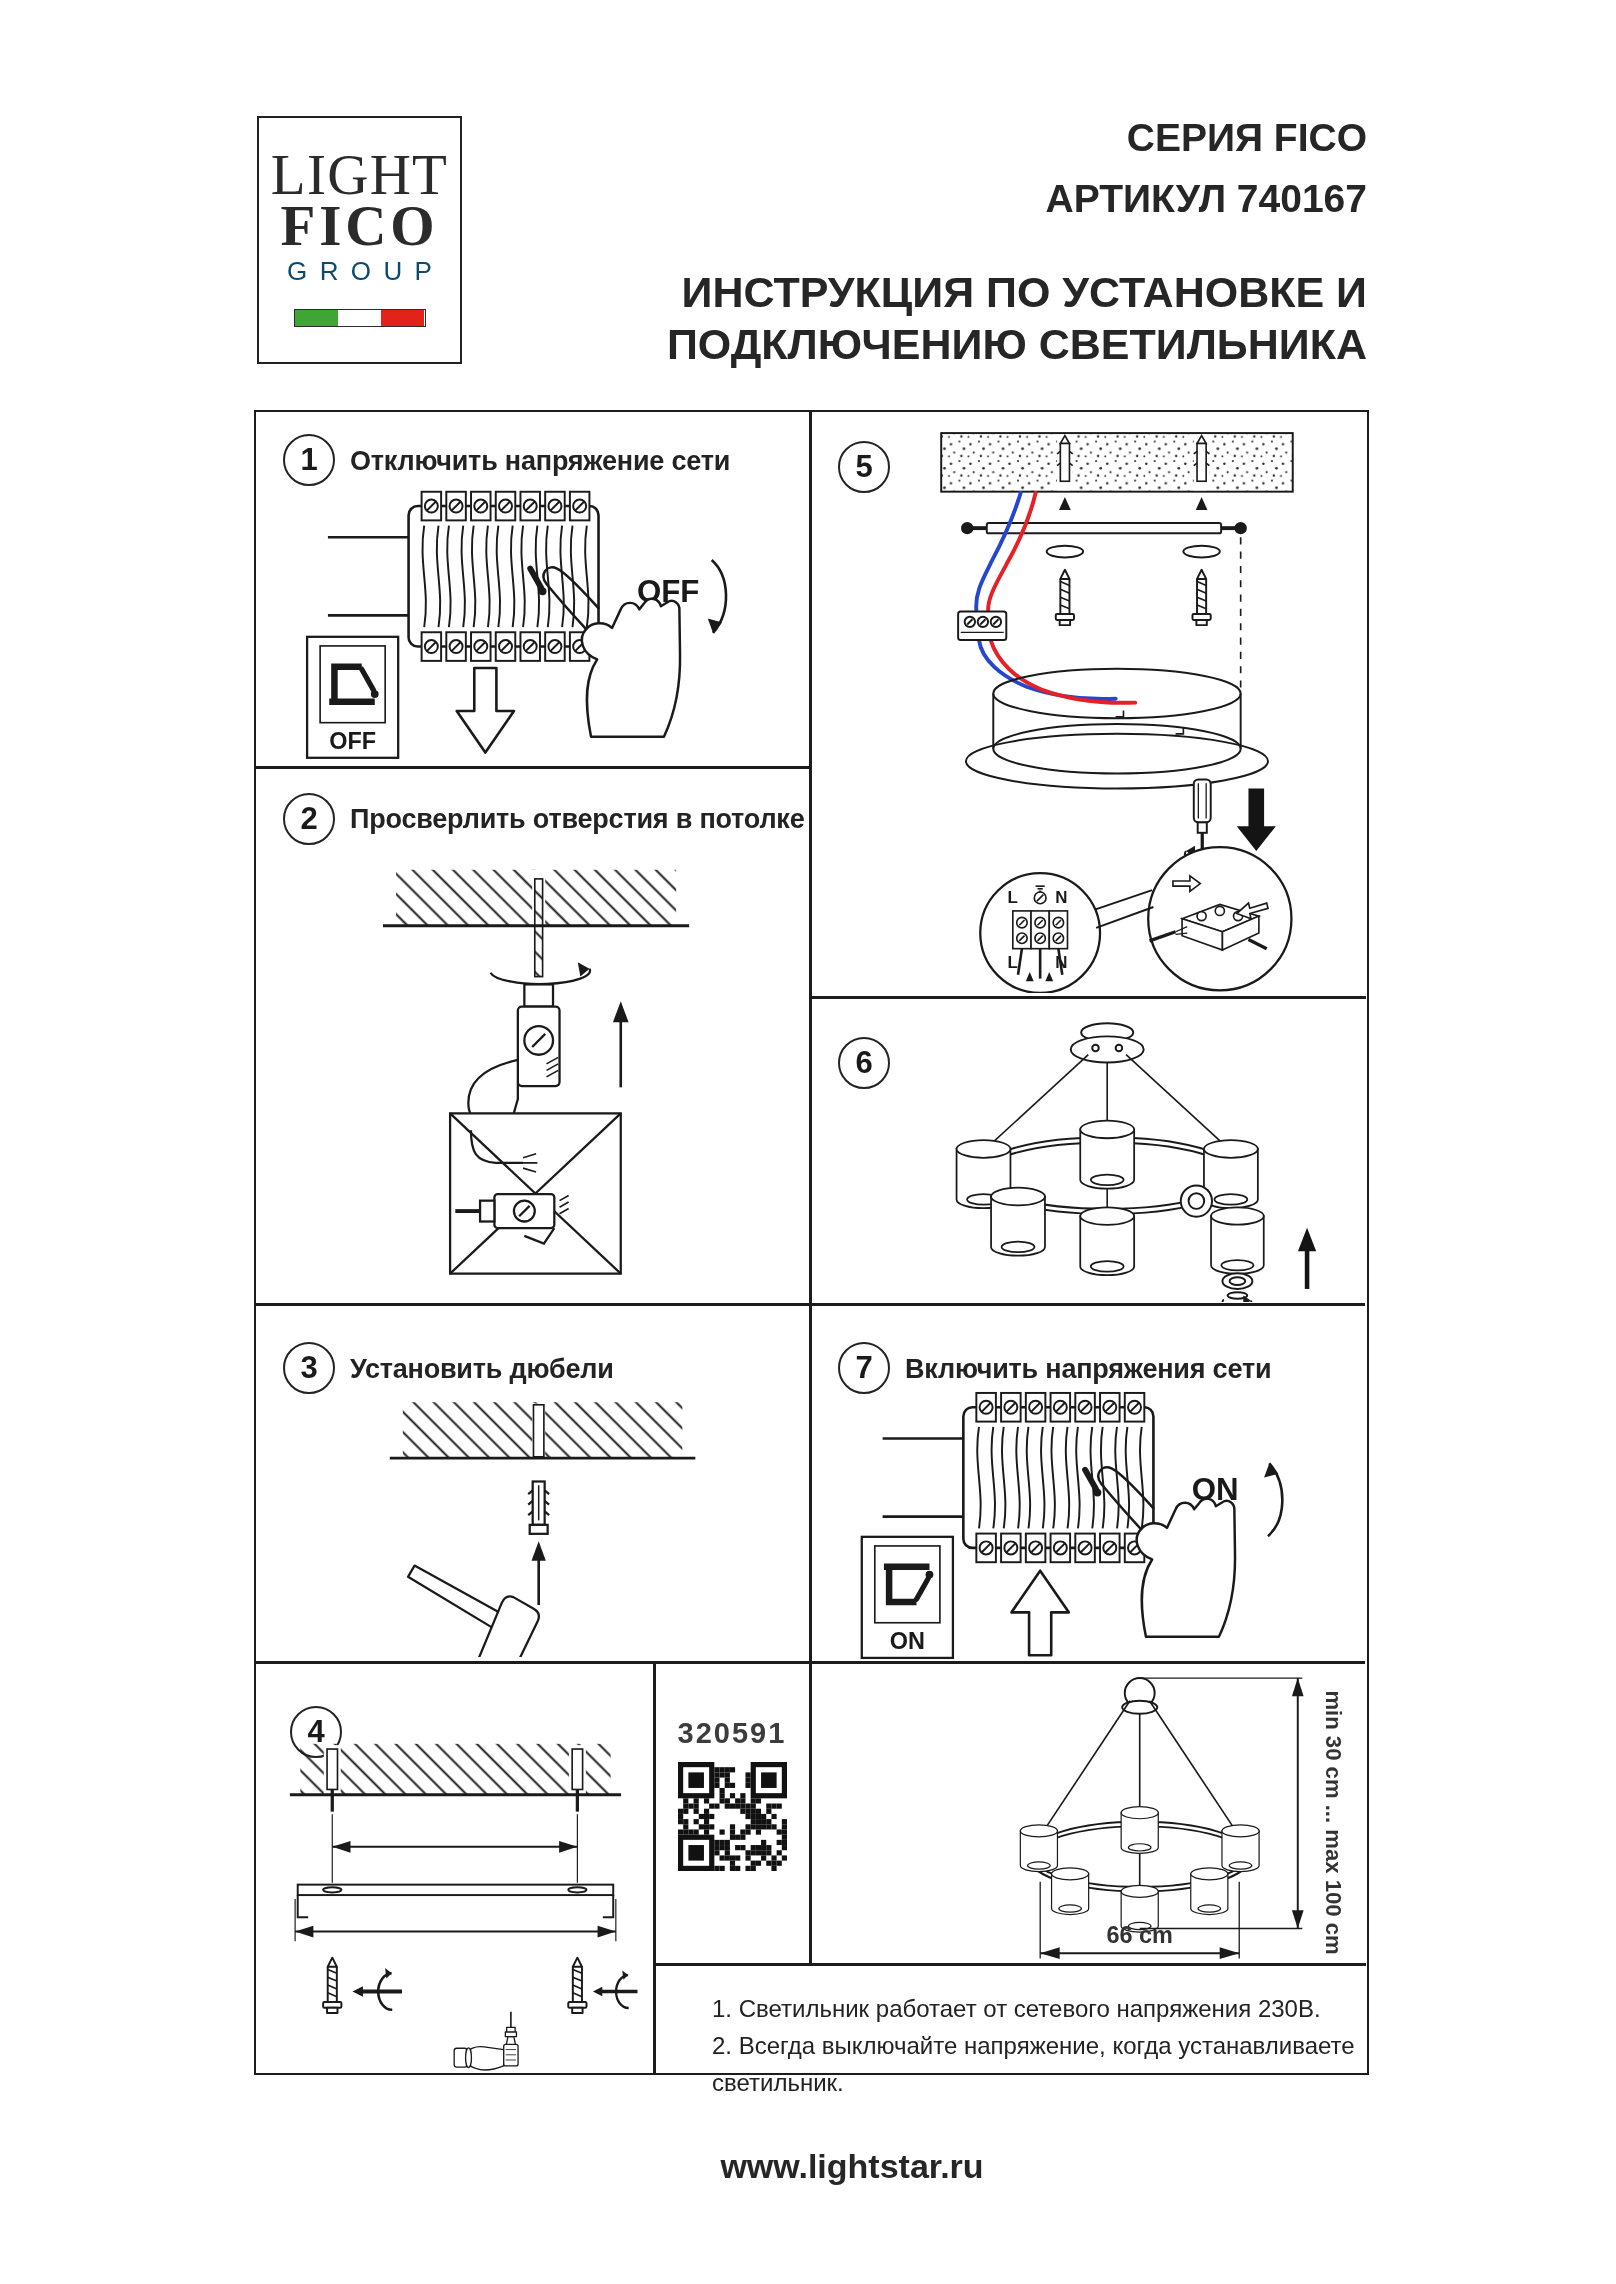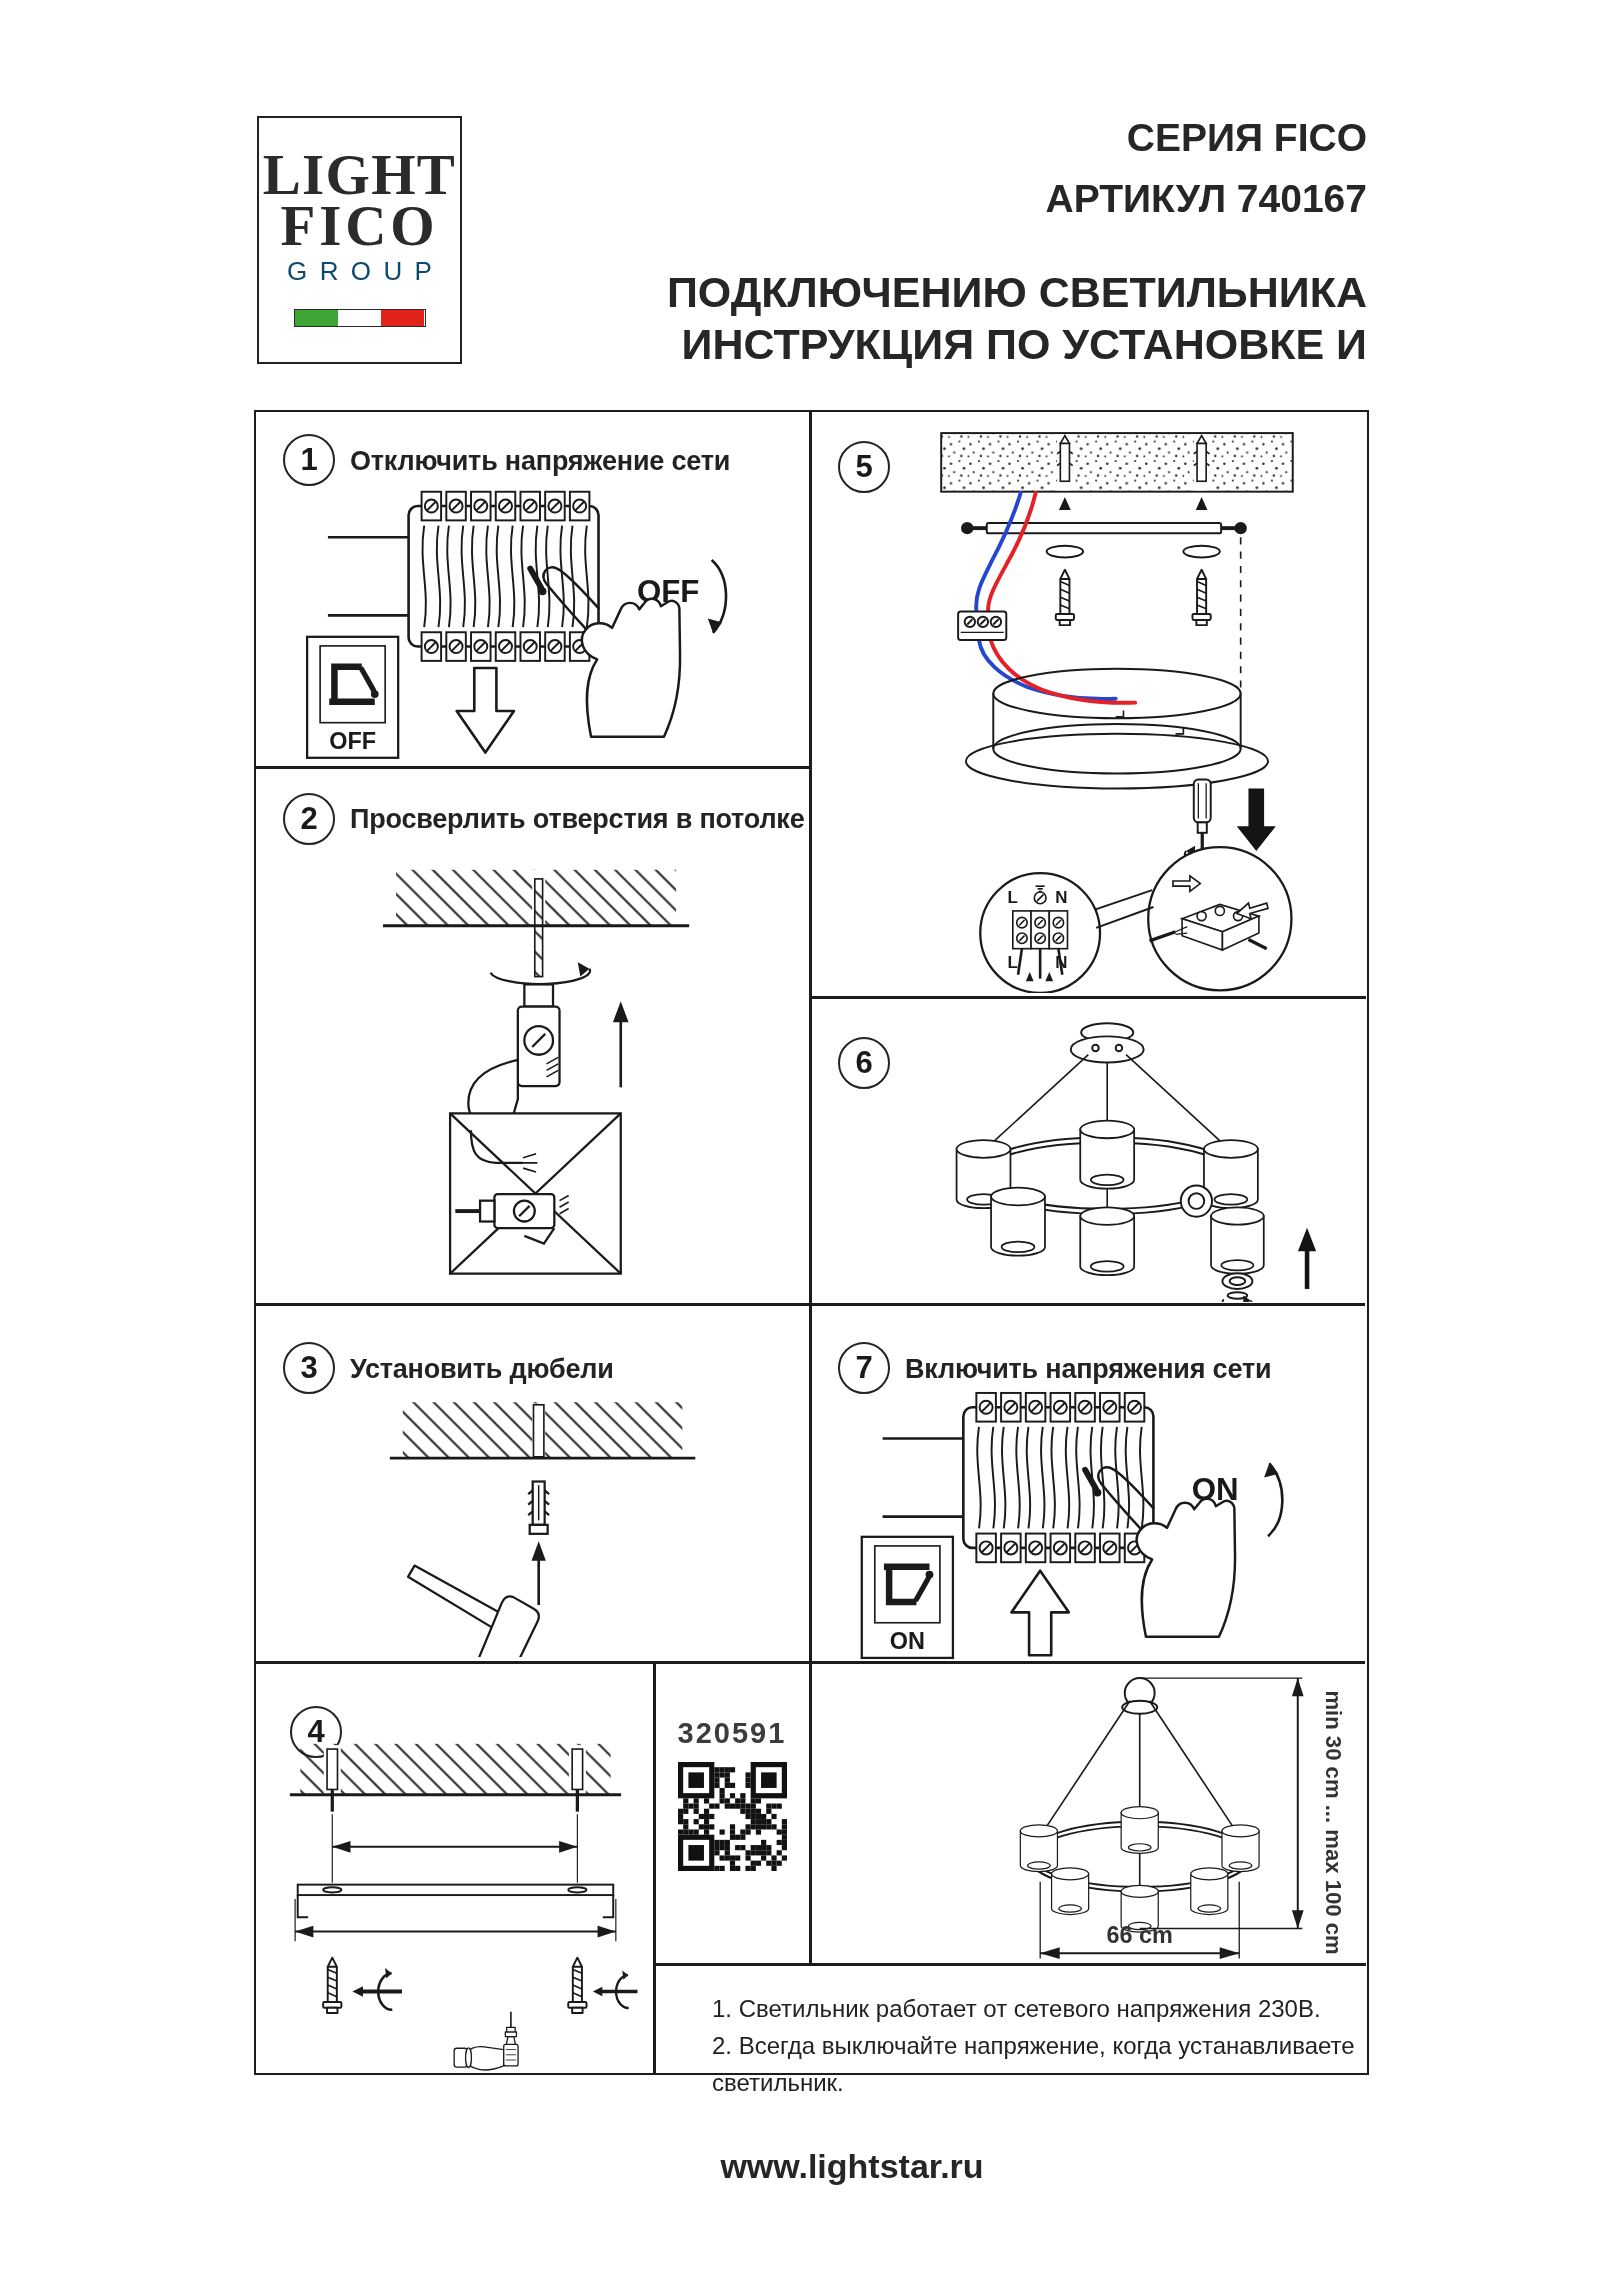--- a/index.html
+++ b/index.html
@@ -2,21 +2,21 @@
 <html style="font-size:10.4px"><head>
 <meta charset="utf-8">
 <style>
   html,body{margin:0;padding:0;background:#e8e8e8;}
   .page{position:relative;width:1616px;height:2284px;background:#ffffff;
         font-family:"Liberation Sans",sans-serif;color:#1a1a1a;overflow:hidden;}
 
   
   .logo-box{position:absolute;left:257px;top:116px;width:201px;height:244px;
             border:2.6px solid #222;background:#fff;text-align:center;}
-  .logo-light{margin-top:31px;font-family:"Liberation Serif",serif;font-weight:700;
+  .logo-light{margin-top:31px;font-family:"Liberation Serif",serif;font-weight:400;
               font-size:57px;line-height:51px;letter-spacing:1.3px;color:#2b2b2b;}
   .logo-star{font-family:"Liberation Serif",serif;font-weight:700;font-size:57px;
              line-height:52px;letter-spacing:3.9px;color:#2b2b2b;}
   .logo-group{margin-top:3.9px;font-size:26px;letter-spacing:12.4px;text-indent:12.4px;
               color:#0c4a6e;font-weight:400;}
   .logo-flag{position:absolute;left:50%;transform:translateX(-50%);bottom:35px;
              width:130px;height:15.6px;border:1.3px solid #2b2b2b;display:flex;}
   .logo-flag span{flex:1;}
 
   
@@ -170,22 +170,22 @@
     <div class="logo-flag">
       <span style="background:#3fa535"></span>
         <span style="background:#ffffff"></span>
         <span style="background:#e2231a"></span>
     </div>
   </div>
 
   <div class="hdr hdr-series">СЕРИЯ FICO</div>
   <div class="hdr hdr-article">АРТИКУЛ 740167</div>
   <div class="hdr hdr-title">
+    <div>ИНСТРУКЦИЯ ПО УСТАНОВКЕ И</div>
     <div>ПОДКЛЮЧЕНИЮ СВЕТИЛЬНИКА</div>
-    <div>ИНСТРУКЦИЯ ПО УСТАНОВКЕ И</div>
   </div>
 
   <div class="table">
 
     <div class="divider" style="left:553px;top:0;width:2.6px;height:1553px"></div>
     <div class="divider" style="left:397px;top:1251px;width:2.6px;height:411px"></div>
     <div class="divider" style="left:0;top:354px;width:555px;height:2.6px"></div>
     <div class="divider" style="left:553px;top:584px;width:557px;height:2.6px"></div>
     <div class="divider" style="left:0;top:891px;width:1109px;height:2.6px"></div>
     <div class="divider" style="left:0;top:1249px;width:1109px;height:2.6px"></div>

